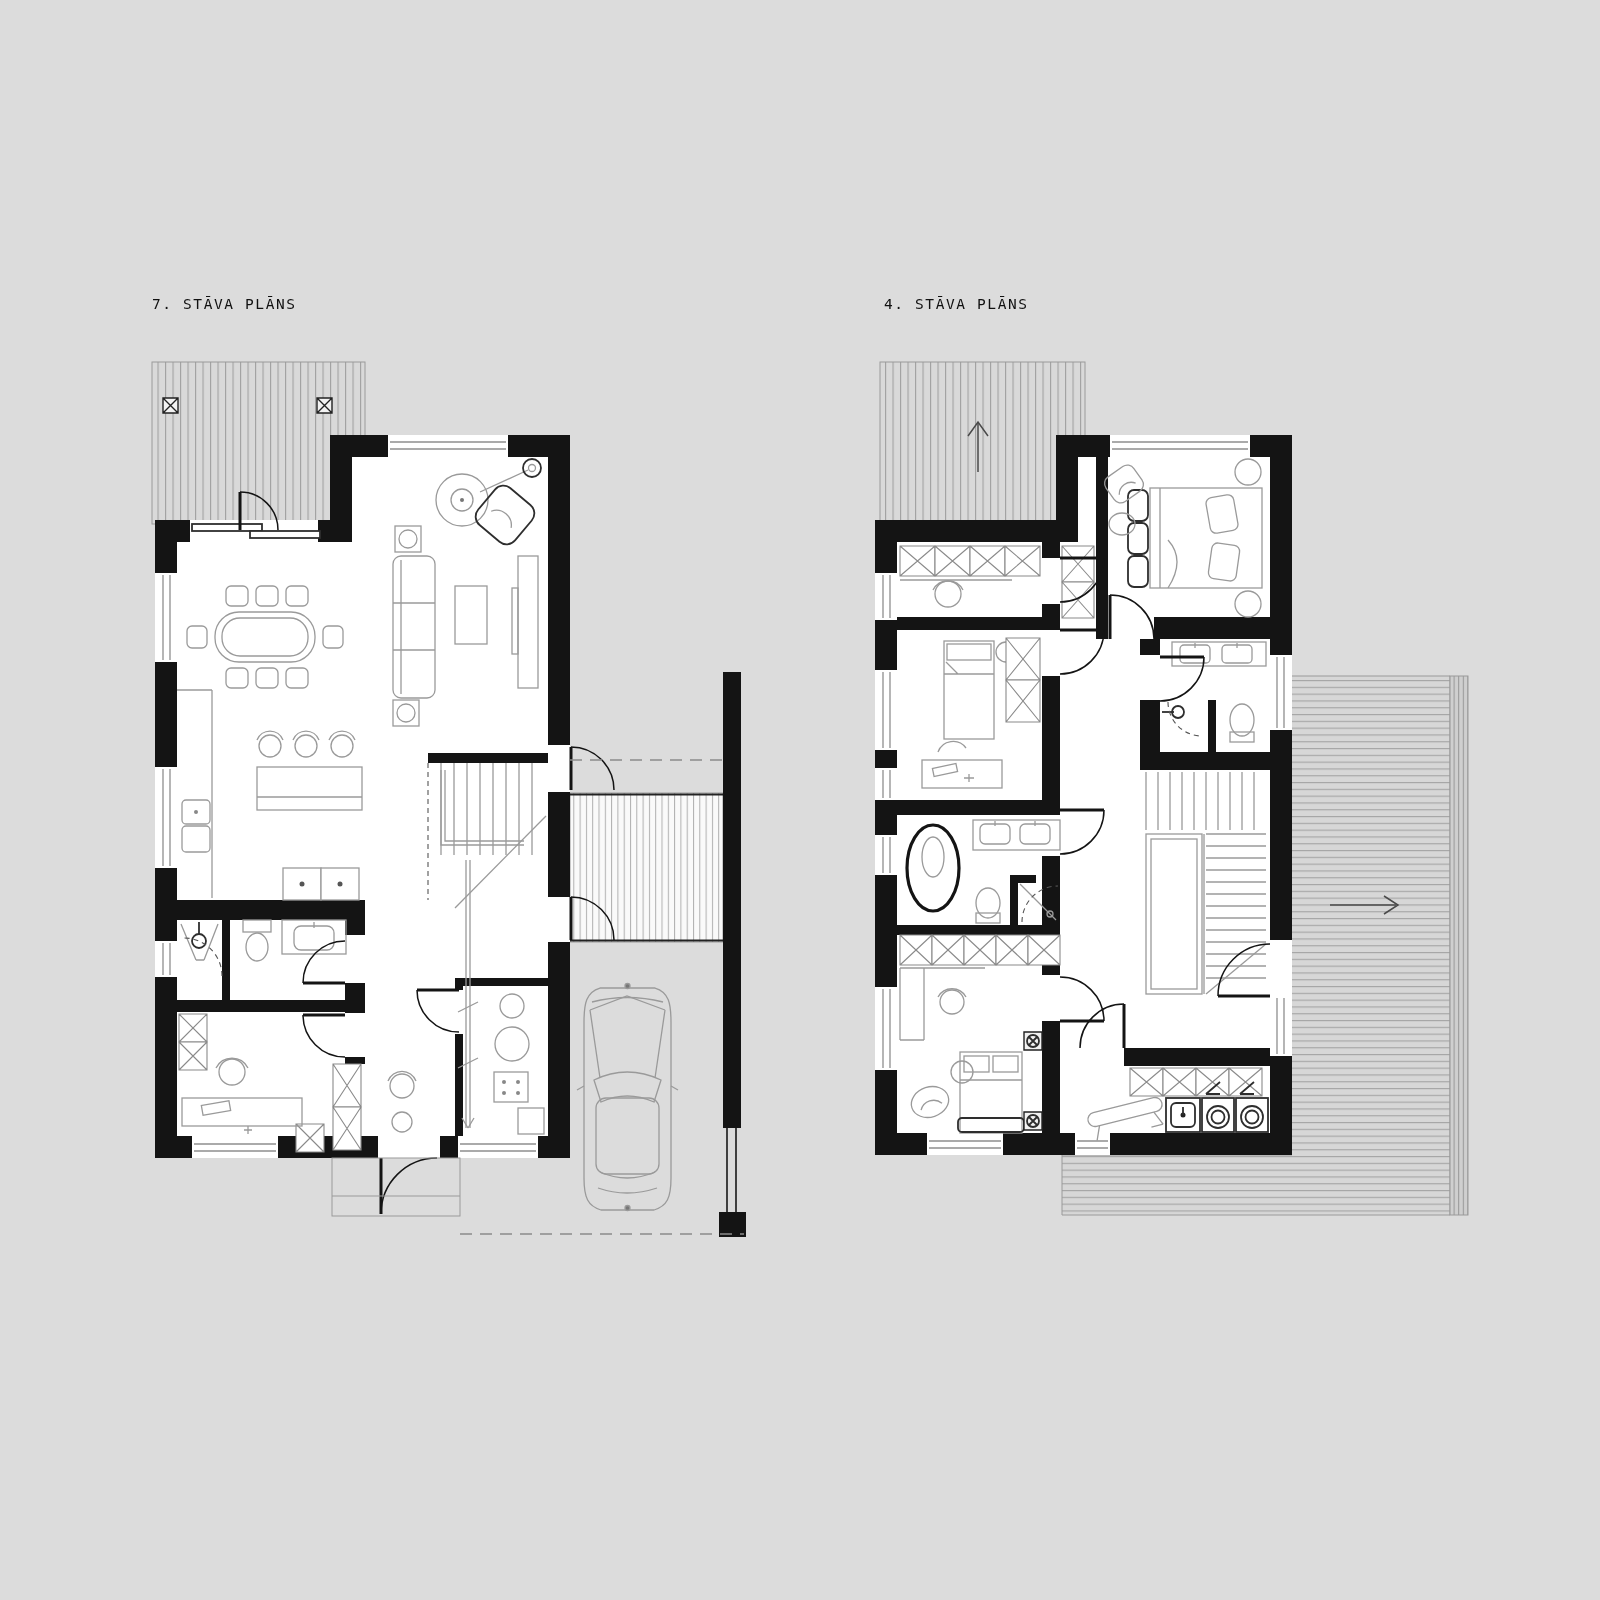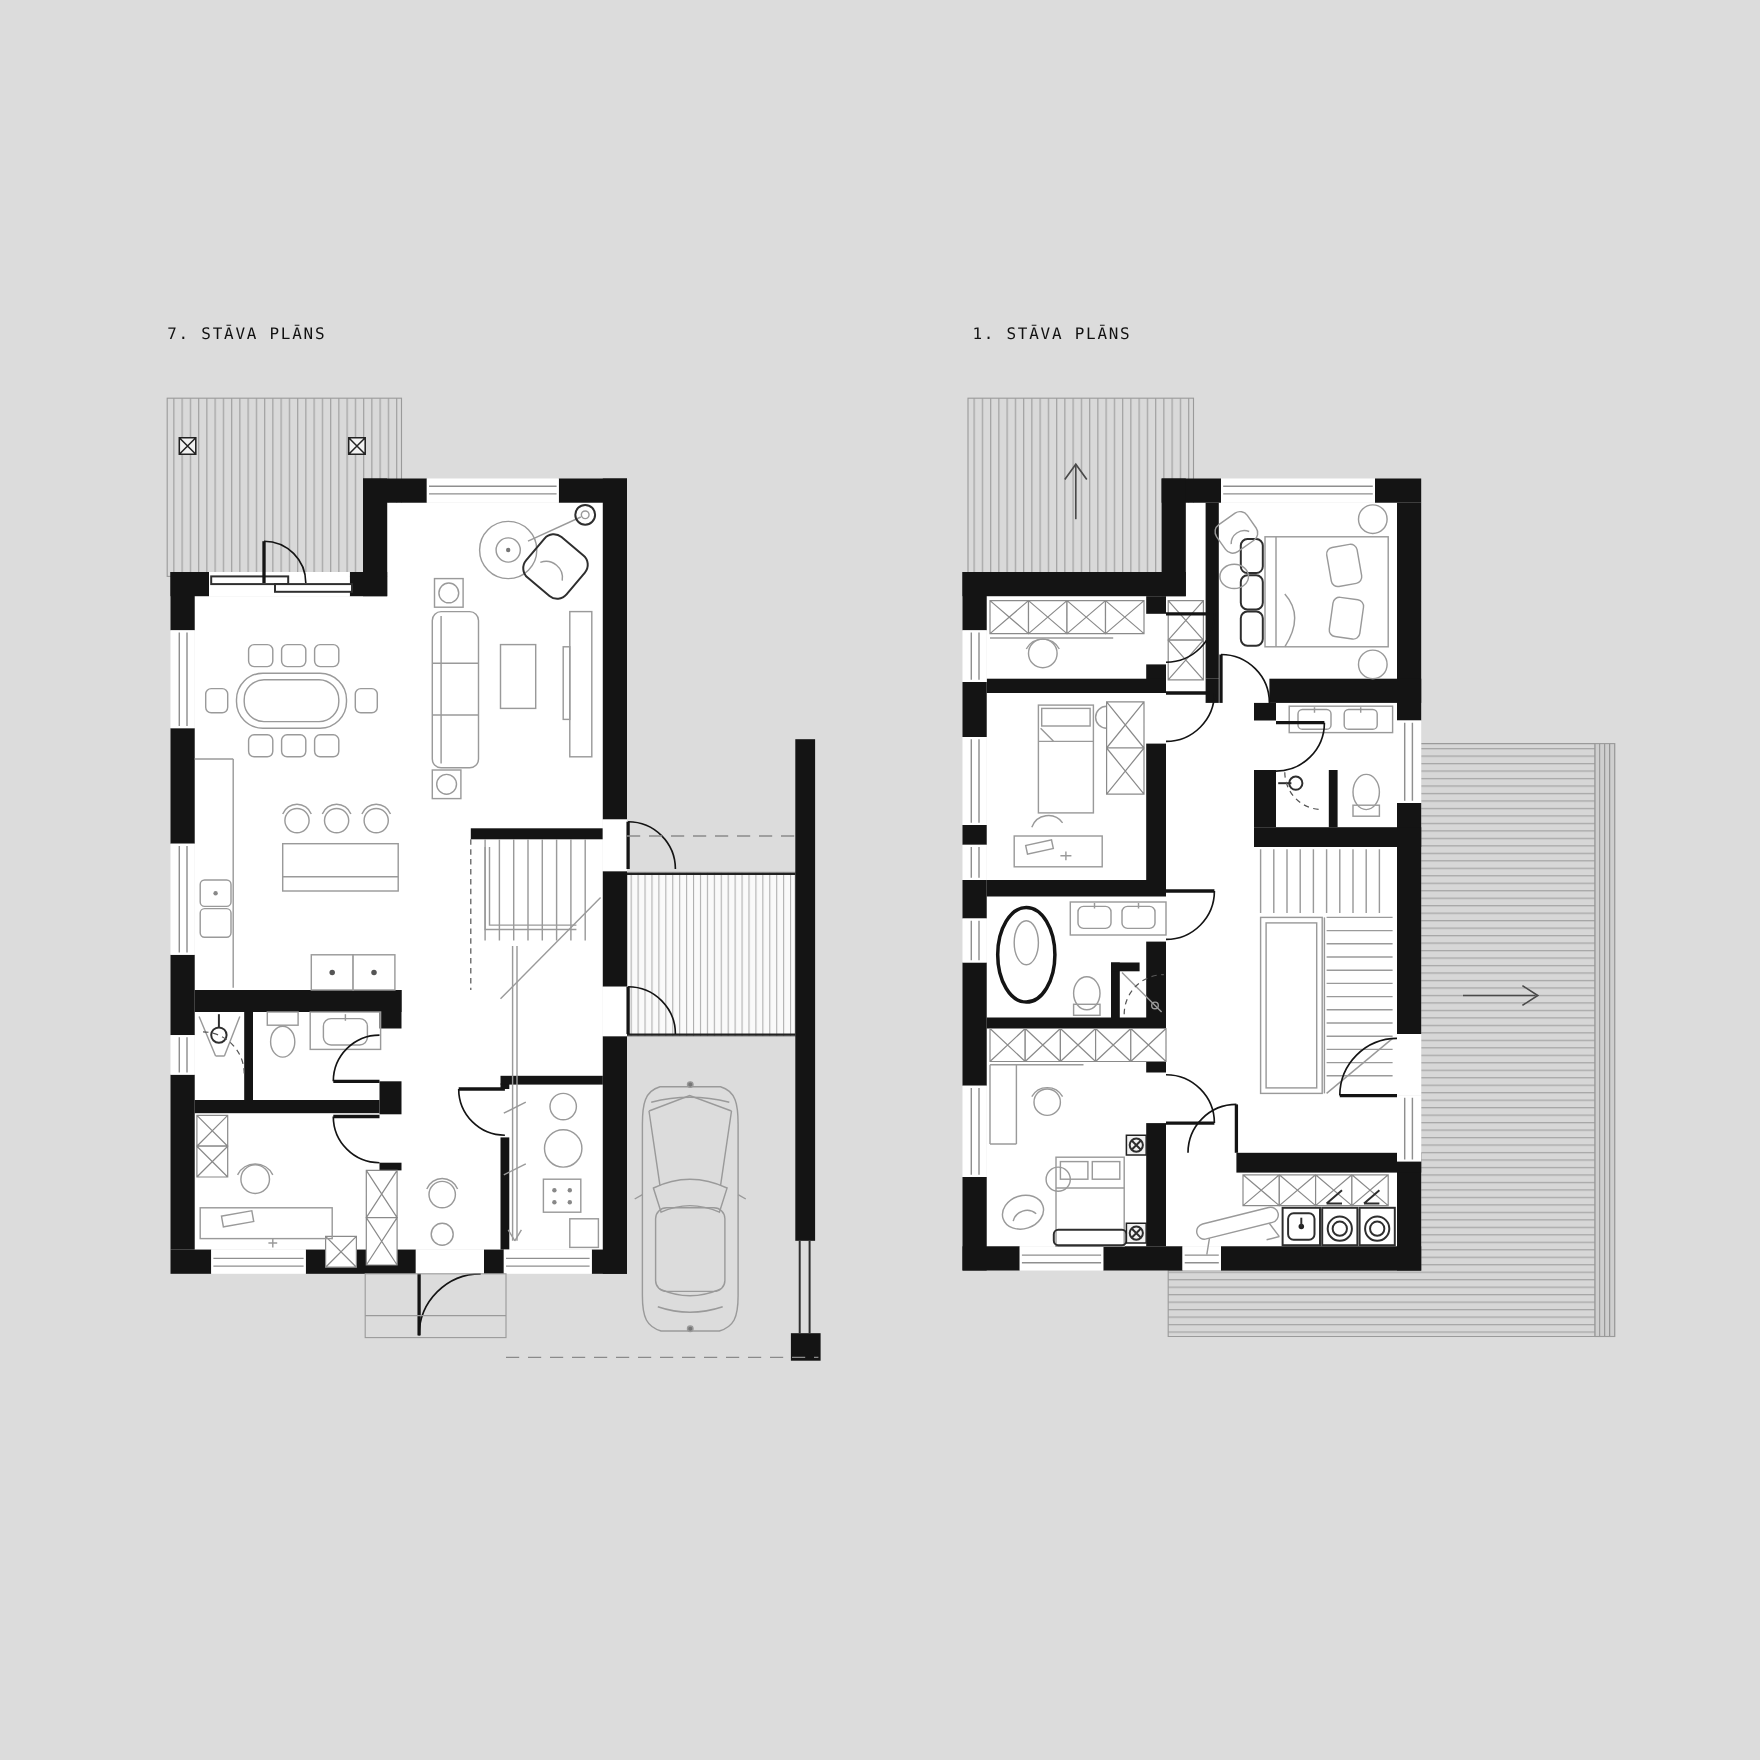--- a/index.html
+++ b/index.html
@@ -34,21 +34,21 @@
   .edge{fill:none;stroke:#9a9a9a;stroke-width:1}
   .dk{fill:none;stroke:#222;stroke-width:2}
   .arrow{fill:none;stroke:#4a4a4a;stroke-width:1.5}
 </style>
 </head>
 <body>
 
 <div class="sheet">
 
   <div class="plan-title t1">7. STĀVA PLĀNS</div>
-  <div class="plan-title t2">1. STĀVA PLĀNS</div>
+  <div class="plan-title t2">4. STĀVA PLĀNS</div>
 
   <svg width="1600" height="1600" viewBox="0 0 1600 1600">
     <defs>
       <pattern id="deckV" width="7.5" height="10" patternUnits="userSpaceOnUse">
         <rect width="7.5" height="10" fill="#d9d9d9"></rect>
         <line x1="0.6" y1="0" x2="0.6" y2="10" stroke="#9c9c9c" stroke-width="1"></line>
       </pattern>
       <pattern id="deckVW" width="6.3" height="10" patternUnits="userSpaceOnUse">
         <rect width="6.3" height="10" fill="#fafafa"></rect>
         <line x1="0.5" y1="0" x2="0.5" y2="10" stroke="#b0b0b0" stroke-width="1"></line>

